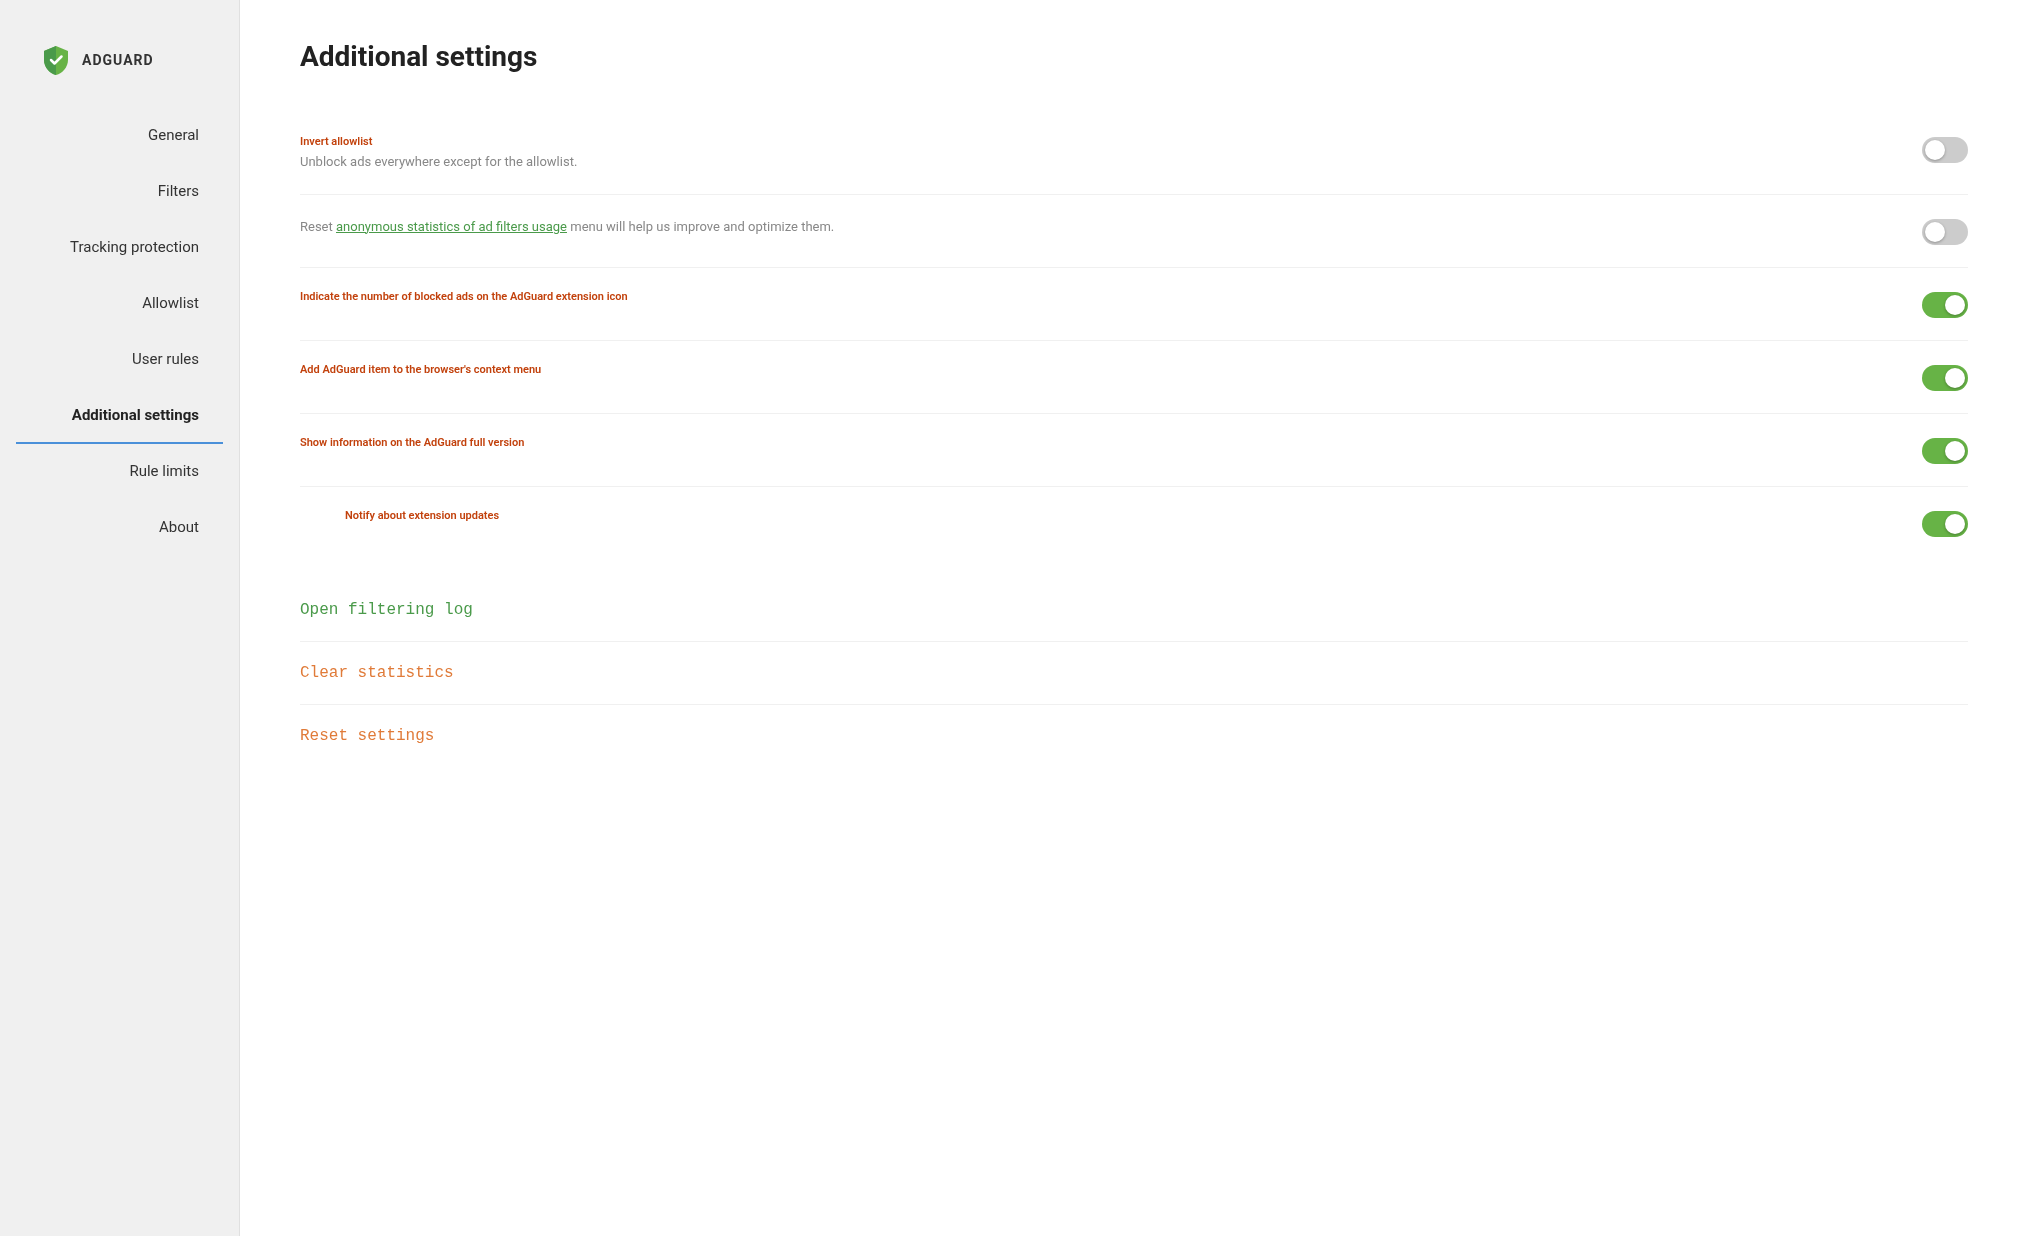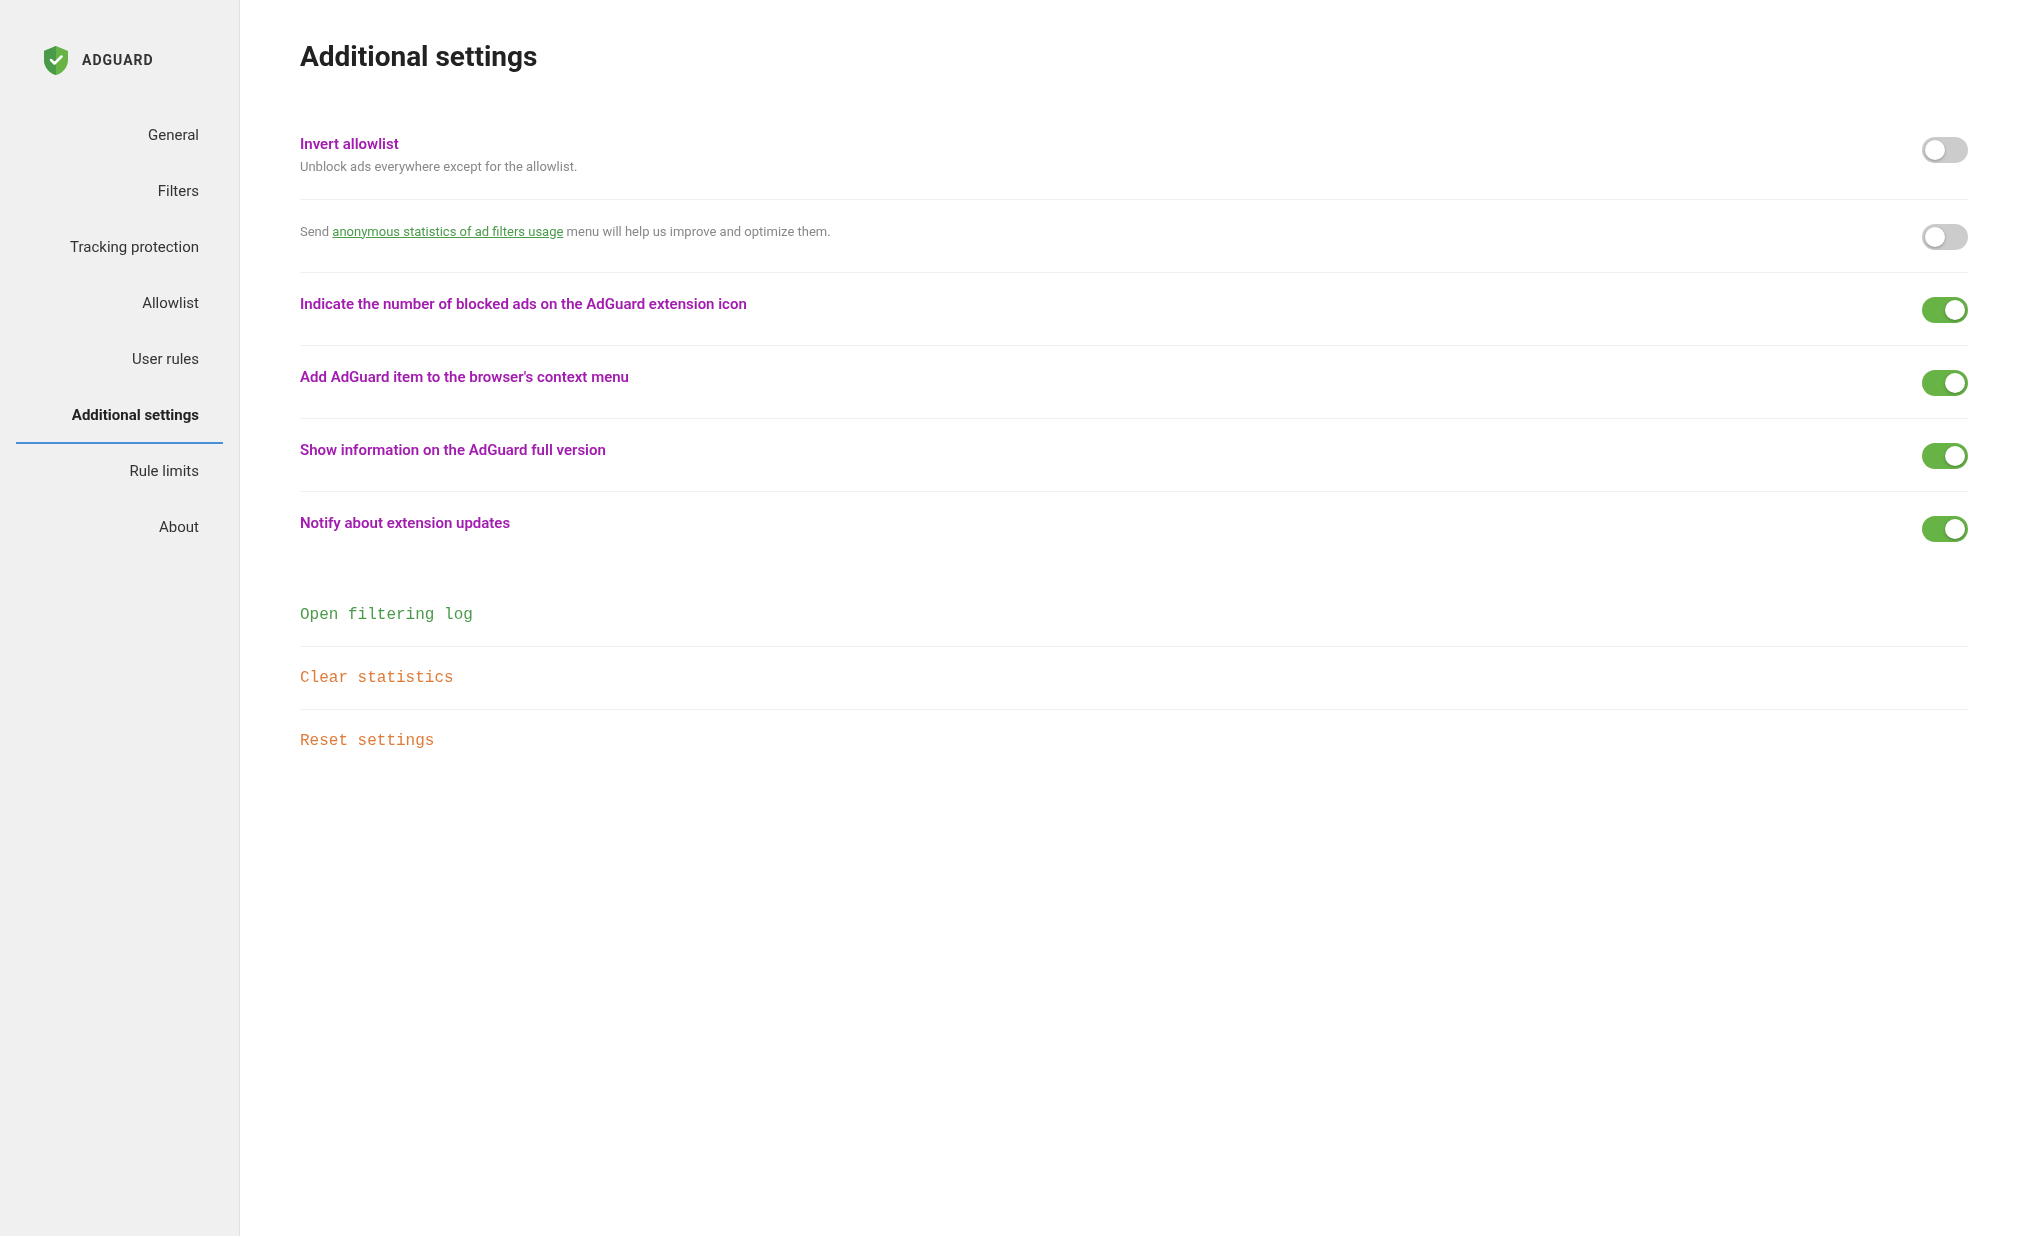--- a/index.html
+++ b/index.html
@@ -99,31 +99,32 @@
     .setting-item {
       display: flex;
       align-items: flex-start;
       justify-content: space-between;
       padding: 22px 0;
       border-bottom: 1px solid #f0f0f0;
     }
 
     .setting-item:last-of-type {
       border-bottom: none;
+      margin-left: 45px;
     }
 
     .setting-text {
       flex: 1;
       max-width: 85%;
     }
 
     .setting-label {
-      font-size: 15px;
+      font-size: 11px;
       font-weight: 600;
-      color: #a21caf;
+      color: #c2410c;
       margin-bottom: 4px;
     }
 
     .setting-desc {
       font-size: 13px;
       color: #888;
       line-height: 1.5;
     }
 
     .setting-desc a {
@@ -265,21 +266,21 @@
       </div>
       <label class="toggle">
         <input type="checkbox" style="">
         <span class="toggle-slider"></span>
       </label>
     </div>
 
     <div class="setting-item">
       <div class="setting-text">
         <div class="setting-desc">
-          <span>Send </span><a>anonymous statistics of ad filters usage</a><span> menu will help us improve and optimize them.</span>
+          <span>Reset </span><a>anonymous statistics of ad filters usage</a><span> menu will help us improve and optimize them.</span>
         </div>
       </div>
       <label class="toggle">
         <input type="checkbox" style="">
         <span class="toggle-slider"></span>
       </label>
     </div>
 
     <div class="setting-item">
       <div class="setting-text">

